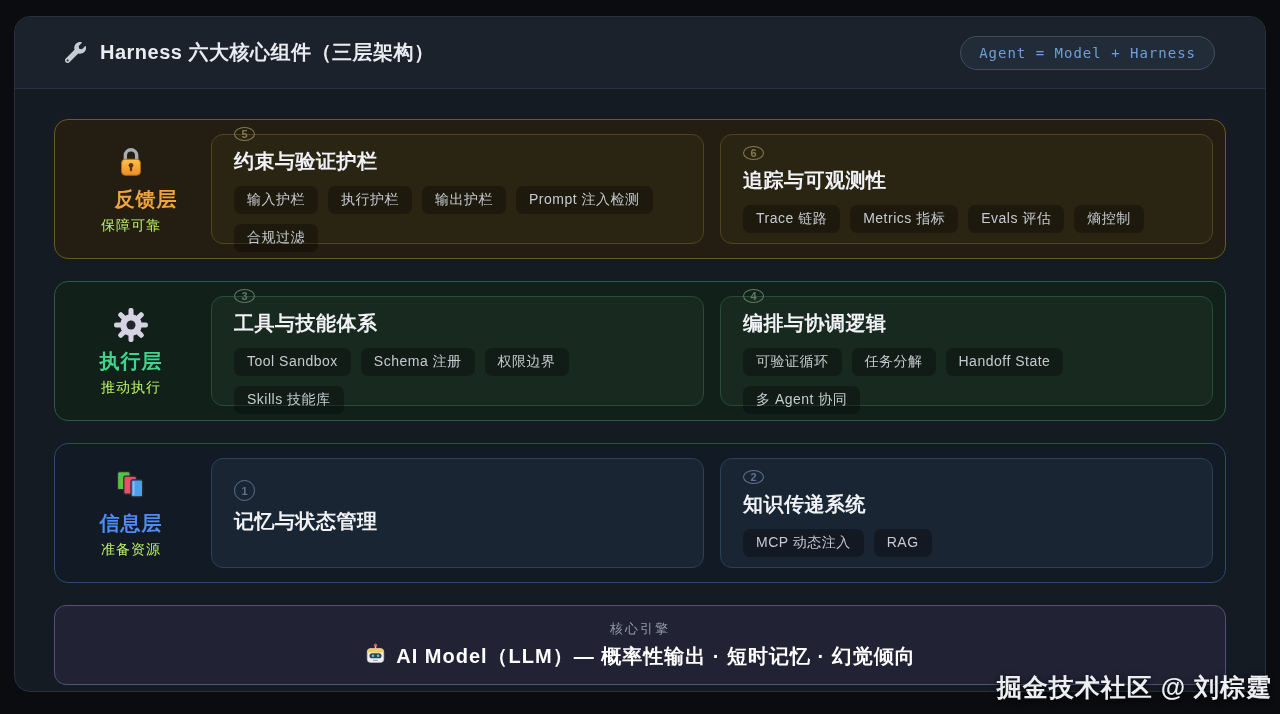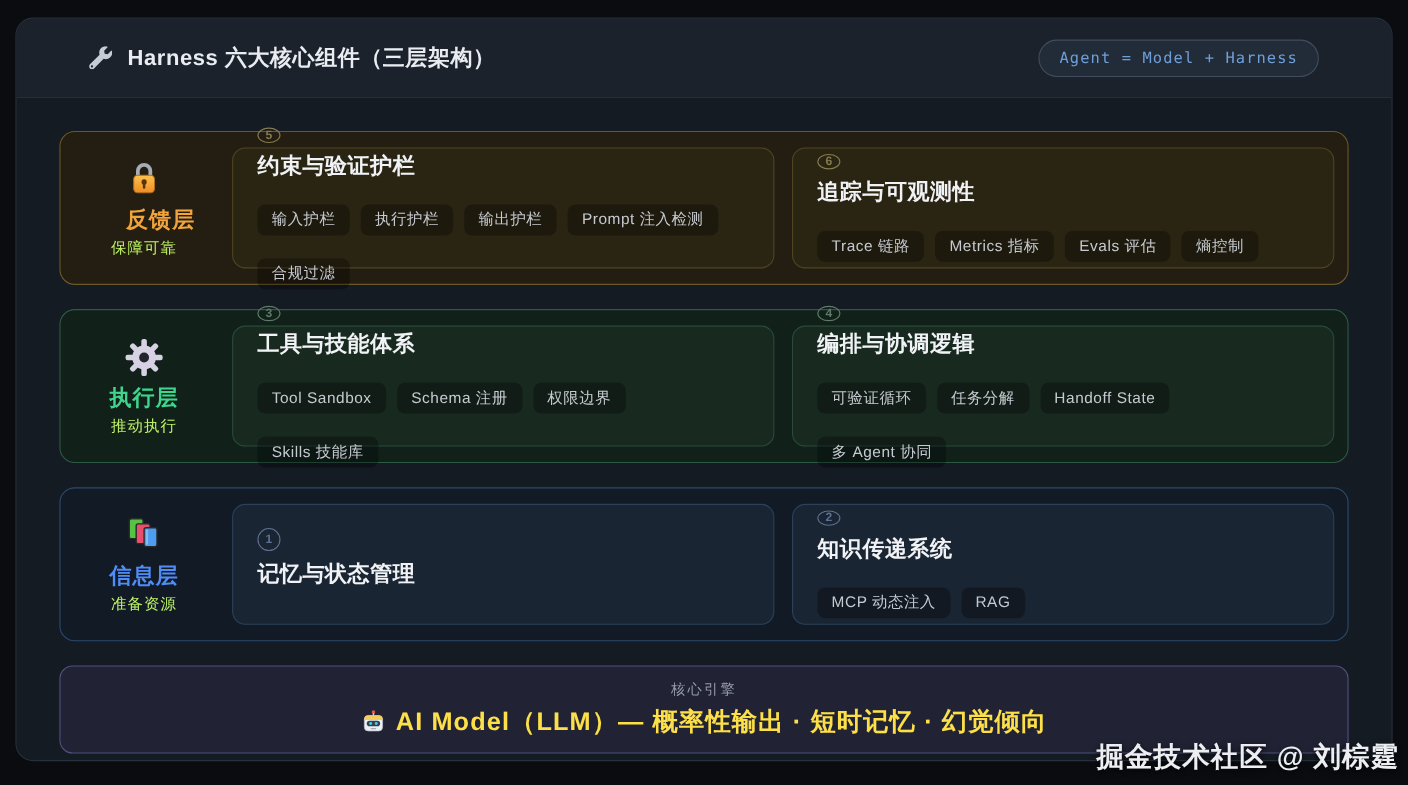--- a/index.html
+++ b/index.html
@@ -10,21 +10,21 @@
     color:#e6e9ed;
   }
   .app{
     position:absolute;left:14px;top:16px;width:1252px;height:676px;
     background:#151b23;border:1px solid #27303c;border-radius:16px;
     box-sizing:border-box;
   }
   
   .hdr{
     height:72px;display:flex;align-items:center;justify-content:space-between;
-    padding:0 66px;background:#1b222c;border-bottom:1px solid #29323e;
+    padding:0 50px;background:#1b222c;border-bottom:1px solid #29323e;
     border-radius:16px 16px 0 0;box-sizing:border-box;
   }
   .hdr-left{display:flex;align-items:center;gap:14px;}
   .hdr-left svg{display:block;}
   .page-title{font-size:20px;font-weight:bold;margin:0;letter-spacing:.5px;color:#e9ecf0;}
   .badge{
     font-family:"DejaVu Sans Mono","Liberation Mono",monospace;
     font-size:14px;color:#6f9fd8;letter-spacing:1px;
     background:#222c39;border:1px solid #414d5e;border-radius:18px;
     padding:8px 18px;
@@ -49,21 +49,21 @@
   }
   .num{
     width:19px;height:19px;border:1.5px solid currentColor;border-radius:50%;
     display:inline-flex;align-items:center;justify-content:center;
     font-size:11px;font-weight:bold;margin-bottom:7px;
   }
   .card-title{font-size:20px;font-weight:bold;margin:0 0 11px 0;color:#f0f2f5;letter-spacing:.5px;}
   .tags{display:flex;flex-wrap:wrap;gap:10px;}
   .tag{
     font-size:14px;color:#c6cad0;background:rgba(0,0,0,.30);
-    border-radius:7px;padding:5px 13px;letter-spacing:.5px;white-space:nowrap;margin-top:11px;
+    border-radius:7px;padding:5px 13px;letter-spacing:.5px;white-space:nowrap;
   }
   
   .layer-feedback{background:#231e11;border-color:#6a5927;}
   .layer-feedback .layer-name{color:#f2a33c;margin-left:30px;}
   .layer-feedback .card{background:#2a2413;border-color:#514421;}
   .layer-feedback .num{color:#867a4e;}
   
   .layer-execution{background:#11211a;border-color:#2d5a45;}
   .layer-execution .layer-name{color:#3dd68c;}
   .layer-execution .card{background:#18291f;border-color:#2a4a3b;}
@@ -74,22 +74,22 @@
   .layer-information .card{background:#1a2533;border-color:#2c4059;}
   .layer-information .num{color:#5e7191;}
   
   .engine{
     height:80px;box-sizing:border-box;border-radius:12px;
     background:#212234;border:1px solid #51517c;
     display:flex;flex-direction:column;align-items:center;justify-content:center;gap:5px;
   }
   .engine-label{font-size:13px;color:#969dab;letter-spacing:2px;}
   .engine-text{
-    display:flex;align-items:center;gap:9px;
-    font-size:23px;font-weight:bold;color:#fde047;letter-spacing:1px;
+    display:flex;align-items:flex-start;gap:9px;
+    font-size:20px;font-weight:bold;color:#ffffff;letter-spacing:1px;
   }
   .engine-text svg{display:block;}
   
   .watermark{
     position:absolute;right:8px;bottom:10px;
     font-size:25px;font-weight:600;color:#eceef2;letter-spacing:1px;
     text-shadow:0 2px 6px rgba(0,0,0,.85);
   }
 </style>
 </head>

